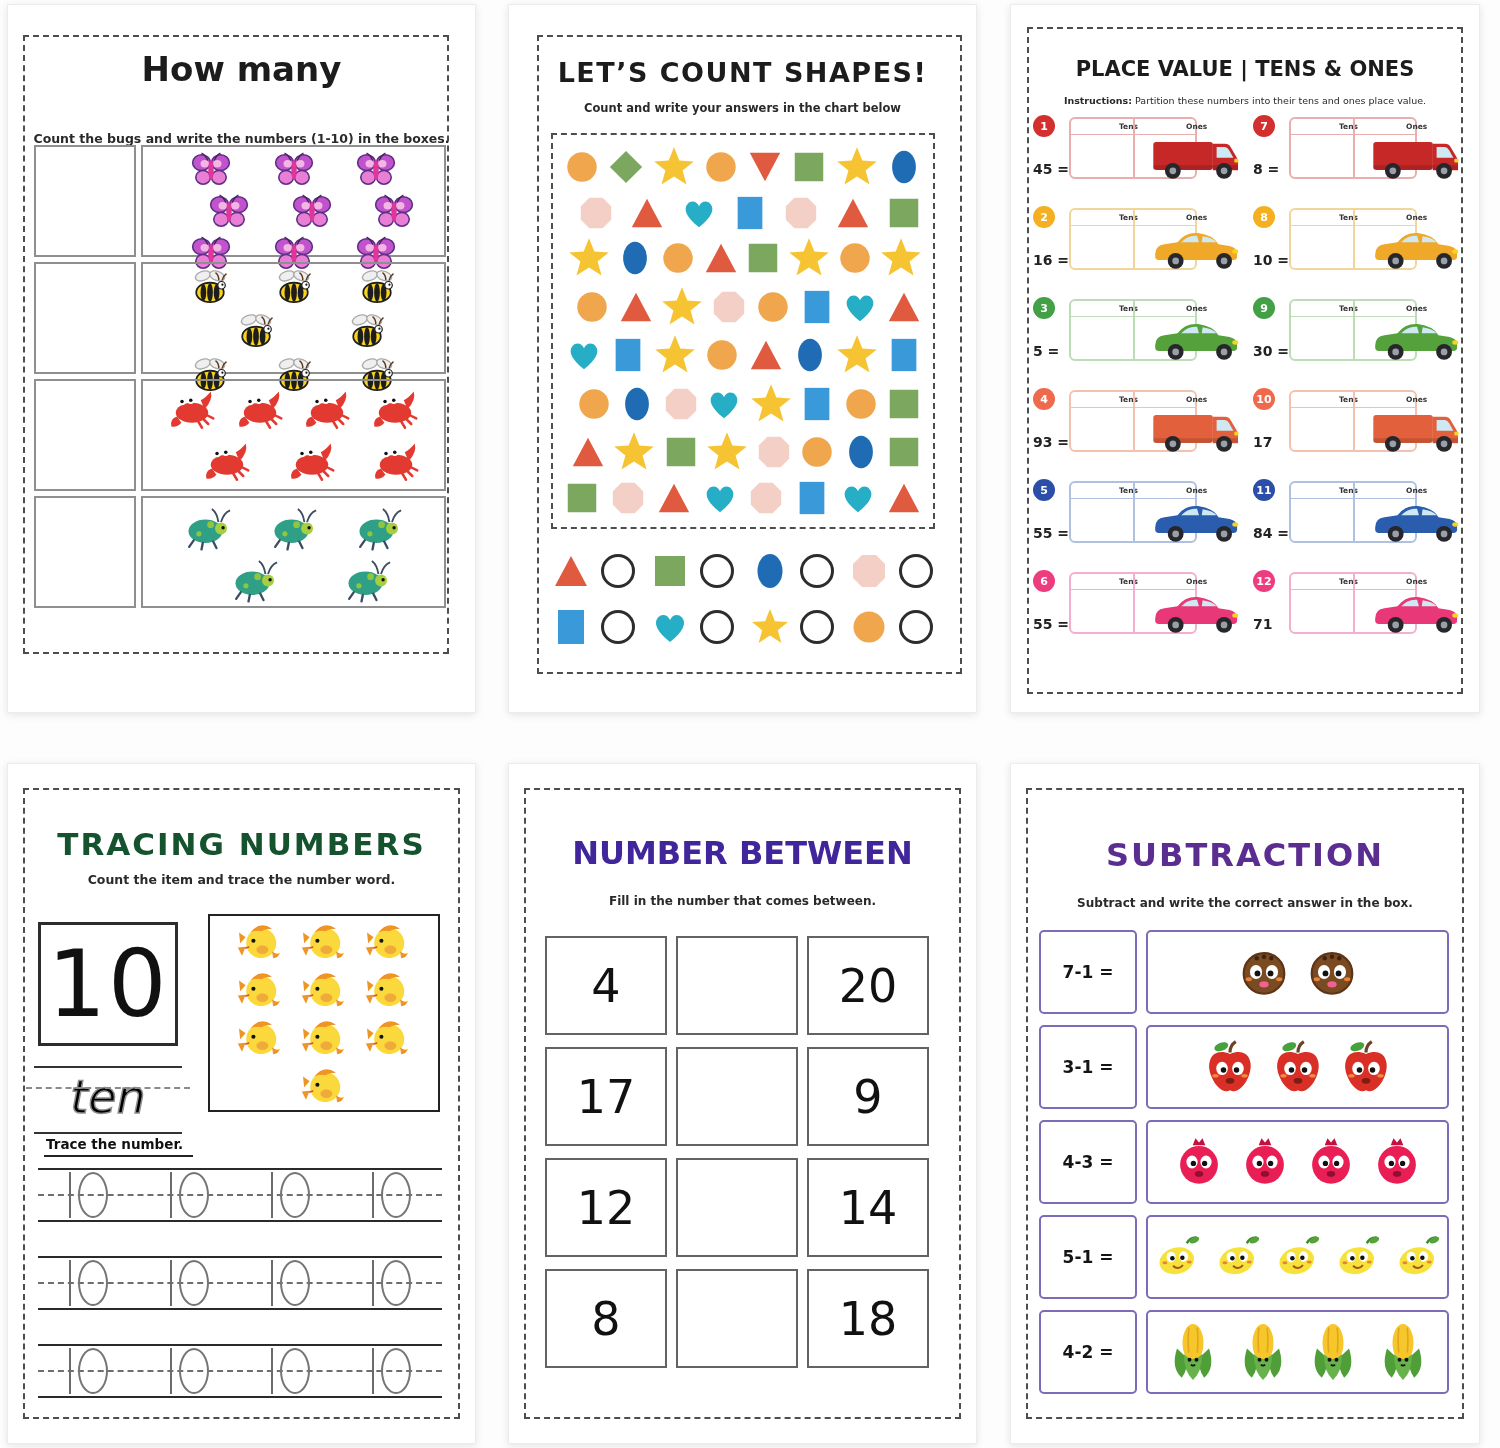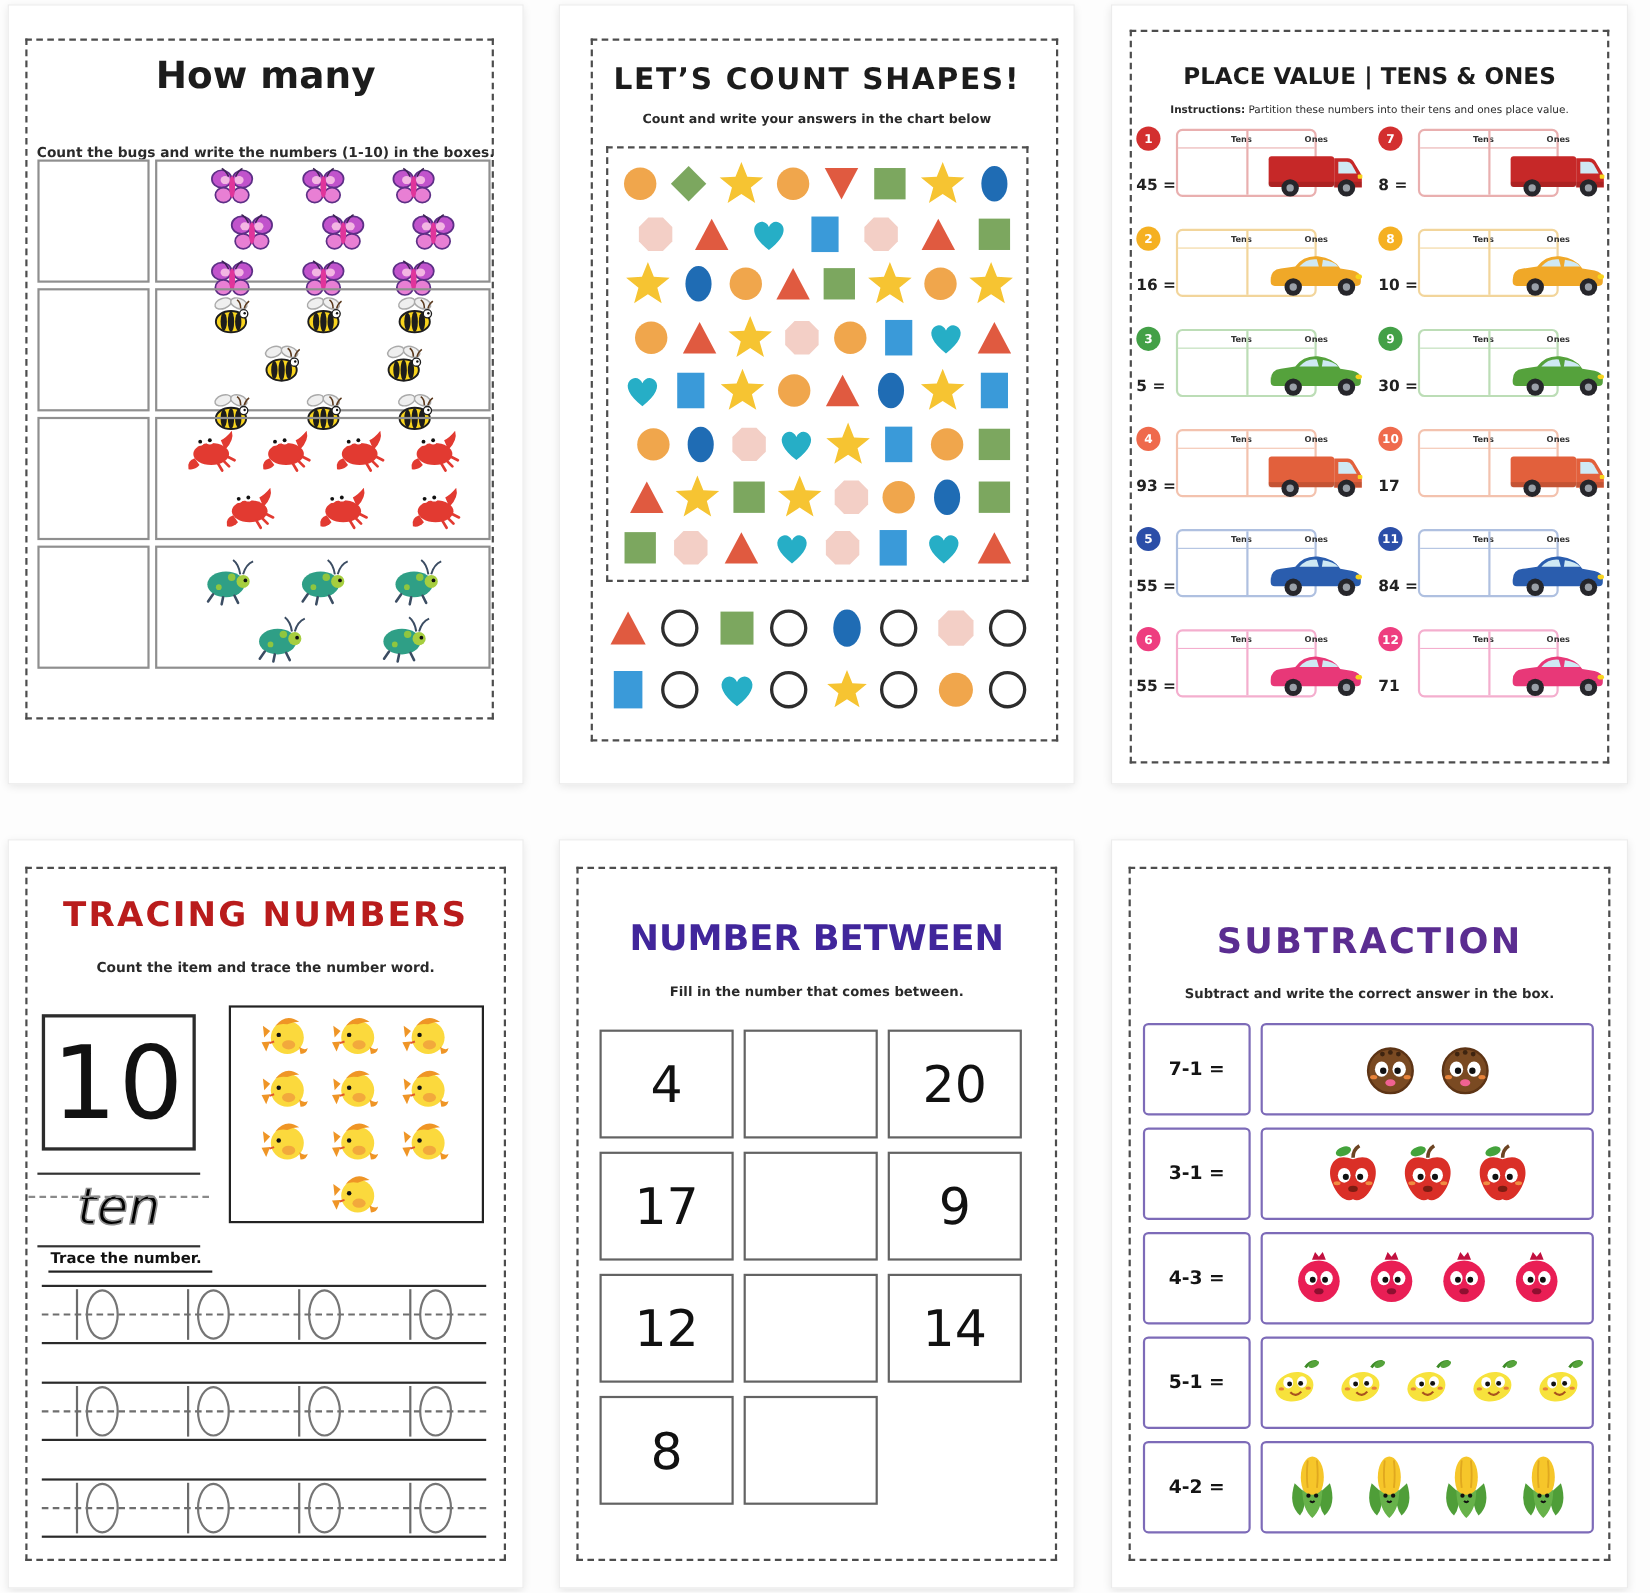--- a/index.html
+++ b/index.html
@@ -1155,21 +1155,21 @@
               <circle cx="78" cy="45" r="3.6" fill="#9aa0a8"></circle>
               <ellipse cx="90" cy="35" rx="3.2" ry="2.4" fill="#f8d41e"></ellipse>
             </svg>
           </span>
         </div>
       </div>
   </div>
 
   <div class="card" style="left:7px;top:763px;width:467px;height:679px;">
     <div class="dashed-frame" style="left:15px;top:24px;right:15px;bottom:24px;"></div>
-    <div class="ws-title" style="top:50px;font-size:31px;letter-spacing:2px;font-weight:800;color:#b91c1c;">TRACING NUMBERS</div>
+    <div class="ws-title" style="top:62px;font-size:31px;letter-spacing:2px;font-weight:800;color:#14532d;">TRACING NUMBERS</div>
     <div class="ws-subtitle" style="top:108px;font-size:12.5px;">Count the item and trace the number word.</div>
     <div class="tn-numbox">10</div>
     <div class="tn-word">
       <div class="w">ten</div>
       <div class="mid"></div>
     </div>
     <div class="tn-fishbox" id="tn-fishbox">
         <div class="tn-fline">
           <span class="icon">
             <svg viewBox="0 0 40 40" width="48" height="48">
@@ -1383,20 +1383,21 @@
           <div class="nb-cell">9</div>
         </div>
         <div class="nb-row">
           <div class="nb-cell">12</div>
           <div class="nb-cell"></div>
           <div class="nb-cell">14</div>
         </div>
         <div class="nb-row">
           <div class="nb-cell">8</div>
           <div class="nb-cell"></div>
+          <div class="nb-cell">18</div>
         </div>
       </div>
   </div>
 
   <div class="card" style="left:1010px;top:763px;width:468px;height:679px;">
     <div class="dashed-frame" style="left:15px;top:24px;right:15px;bottom:24px;"></div>
     <div class="ws-title" style="top:72px;font-size:32px;letter-spacing:2px;font-weight:800;color:#5b2d91;">SUBTRACTION</div>
     <div class="ws-subtitle" style="top:132px;font-size:12px;">Subtract and write the correct answer in the box.</div>
     <div class="sub-rows" id="sub-rows">
         <div class="sub-row">

